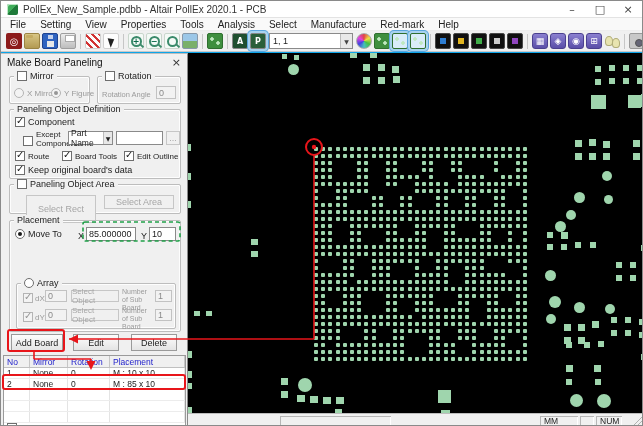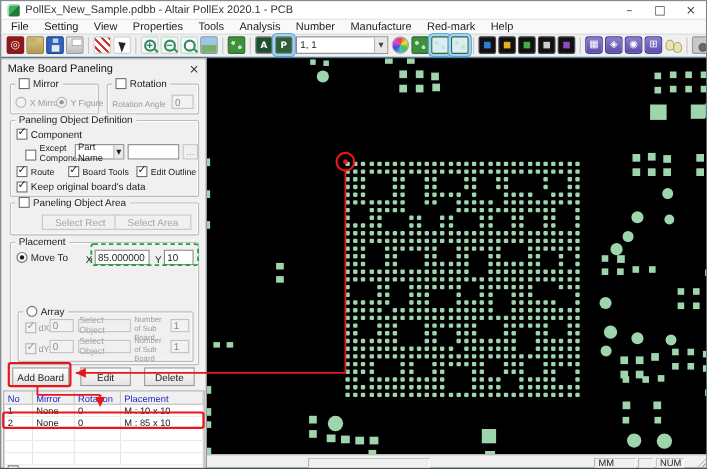--- a/index.html
+++ b/index.html
@@ -1,17 +1,17 @@
 <!DOCTYPE html>
 <html><head>
 <meta charset="utf-8">
 <style>
   html,body{margin:0;padding:0;background:#444;}
   *{box-sizing:border-box;}
-  .window{position:relative;width:643px;height:426px;background:#0c4a6e;border:1px solid #8a8a8a;
+  .window{position:relative;width:643px;height:426px;background:#0ea5e9;border:1px solid #8a8a8a;
     font-family:"Liberation Sans",sans-serif;font-size:9px;color:#222;overflow:hidden;}
   
   .titlebar{position:absolute;left:0;top:0;width:100%;height:17px;background:#ffffff;
     display:flex;align-items:center;border-bottom:1px solid #e3e3e3;}
   .appicon{width:11px;height:11px;margin:0 5px 0 6px;border-radius:2px;flex:none;
     background:linear-gradient(135deg,#3fae5a 0 50%,#1f7a3a 50% 100%);box-shadow:inset 1px 1px 0 #bfe8c8;}
   .wtitle{font-size:10px;color:#333;}
   .wbtns{margin-left:auto;display:flex;height:100%;}
   .wbtn{width:28px;height:100%;display:flex;align-items:center;justify-content:center;
     font-size:11px;color:#444;font-family:"DejaVu Sans",sans-serif;}
@@ -131,21 +131,21 @@
     </span>
   </div>
 
   <div class="menubar">
       <span class="menu-item">File</span>
       <span class="menu-item">Setting</span>
       <span class="menu-item">View</span>
       <span class="menu-item">Properties</span>
       <span class="menu-item">Tools</span>
       <span class="menu-item">Analysis</span>
-      <span class="menu-item">Number</span>
+      <span class="menu-item">Select</span>
       <span class="menu-item">Manufacture</span>
       <span class="menu-item">Red-mark</span>
       <span class="menu-item">Help</span>
     </div>
 
   <div class="toolbar">
       <span class="ic red">◎</span>
       <span class="ic folder"></span>
       <span class="ic save"></span>
       <span class="ic print"></span>
@@ -1043,21 +1043,21 @@
         <span class="cb checked"></span>
         <span class="lbl">Keep original board's data</span>
       </span>
     </div>
 
     <div class="grp" style="left:8px;top:130px;width:172px;height:30px">
       <span class="gcap">
         <span class="cb"></span>
         <span class="lbl">Paneling Object Area</span>
       </span>
-      <span class="btn dis" style="left:28px;top:10px;width:70px;height:14px">Select Rect</span>
+      <span class="btn dis" style="left:16px;top:10px;width:70px;height:28px">Select Rect</span>
       <span class="btn dis" style="left:94px;top:10px;width:70px;height:14px">Select Area</span>
     </div>
 
     <div class="grp" style="left:8px;top:166px;width:172px;height:112px">
       <span class="gcap">
         <span class="lbl">Placement</span>
       </span>
       <span class="row" style="left:5px;top:8px">
         <span class="rb sel"></span>
         <span class="lbl">Move To</span>

